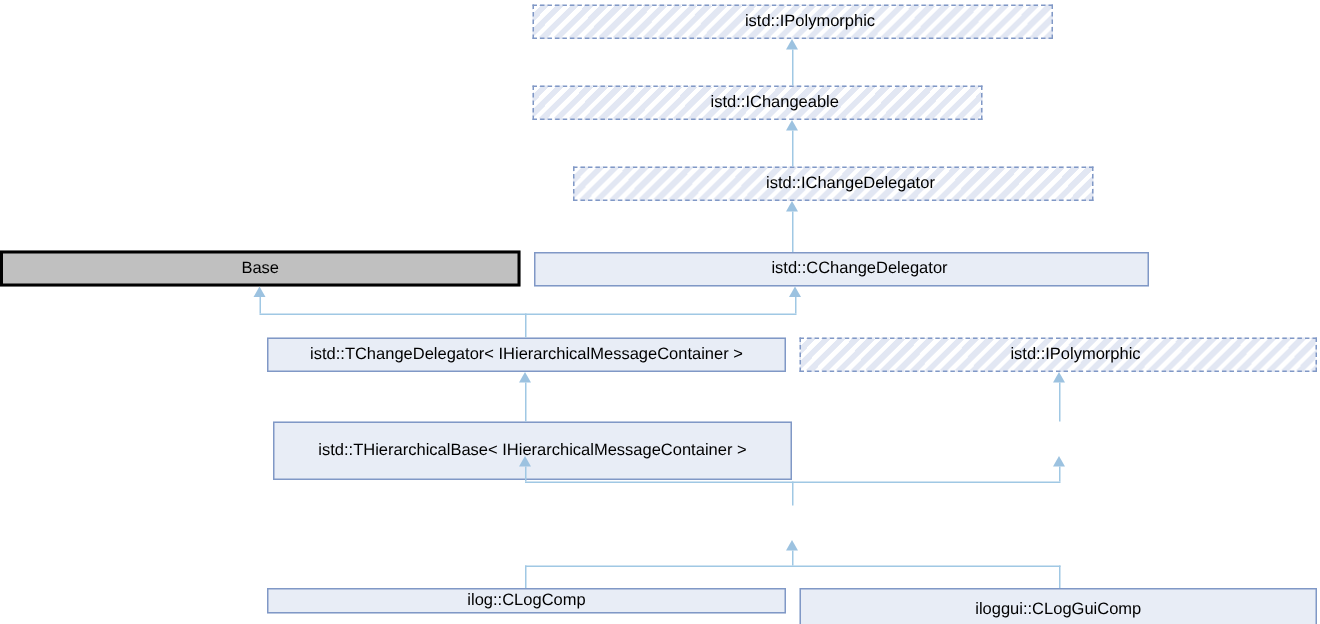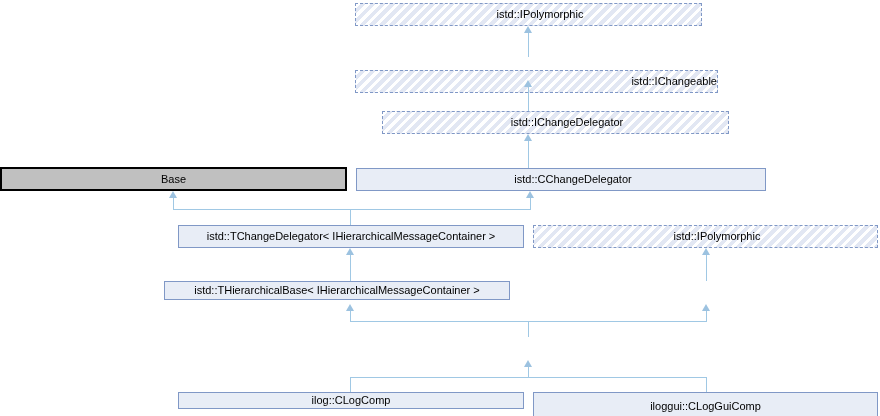--- a/index.html
+++ b/index.html
@@ -28,21 +28,21 @@
 </style>
 </head>
 <body>
 
 <div class="diagram">
 
   <div class="node hatched" style="left:355px; top:3px;   width:347px; height:23px;">
     <span>istd::IPolymorphic</span>
   </div>
 
-  <div class="node hatched" style="left:355px; top:70px;  width:363px; height:23px;justify-content:flex-end;">
+  <div class="node hatched" style="left:355px; top:57px;  width:300px; height:23px;">
     <span>istd::IChangeable</span>
   </div>
 
   <div class="node hatched" style="left:355px; top:111px; width:347px; height:23px;margin-left:27px;">
     <span>istd::IChangeDelegator</span>
   </div>
 
   <div class="node gray" style="left:0px; top:167px; width:347px; height:24px;">
     <span>Base</span>
   </div>
@@ -52,21 +52,21 @@
   </div>
 
   <div class="node solid" style="left:178px; top:225px; width:346px; height:23px;">
     <span>istd::TChangeDelegator&lt; IHierarchicalMessageContainer &gt;</span>
   </div>
 
   <div class="node hatched" style="left:533px; top:225px; width:345px; height:23px;">
     <span>istd::IPolymorphic</span>
   </div>
 
-  <div class="node solid" style="left:164px; top:281px; width:346px; height:19px;">
+  <div class="node solid" style="left:182px; top:281px; width:346px; height:39px;">
     <span>istd::THierarchicalBase&lt; IHierarchicalMessageContainer &gt;</span>
   </div>
 
 
 
   <div class="node solid" style="left:178px; top:392px; width:346px; height:17px;">
     <span>ilog::CLogComp</span>
   </div>
 
   <div class="node solid" style="left:533px; top:392px; width:345px; height:29px;">

